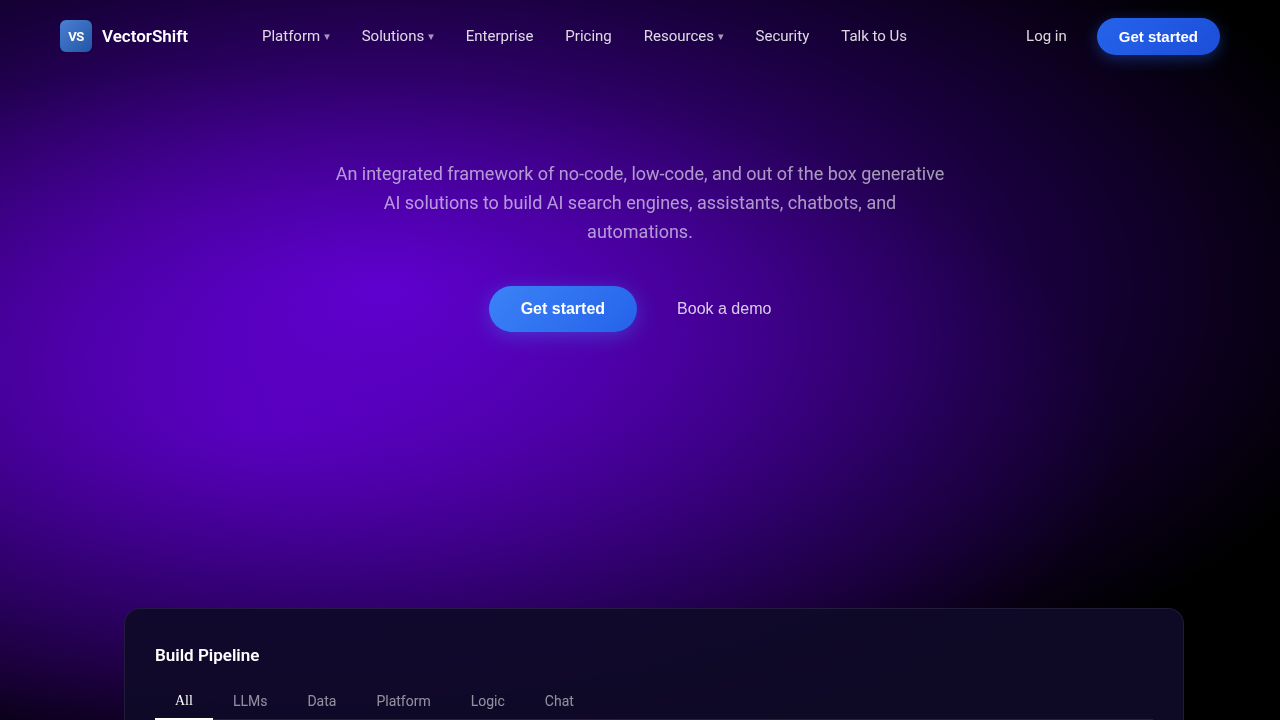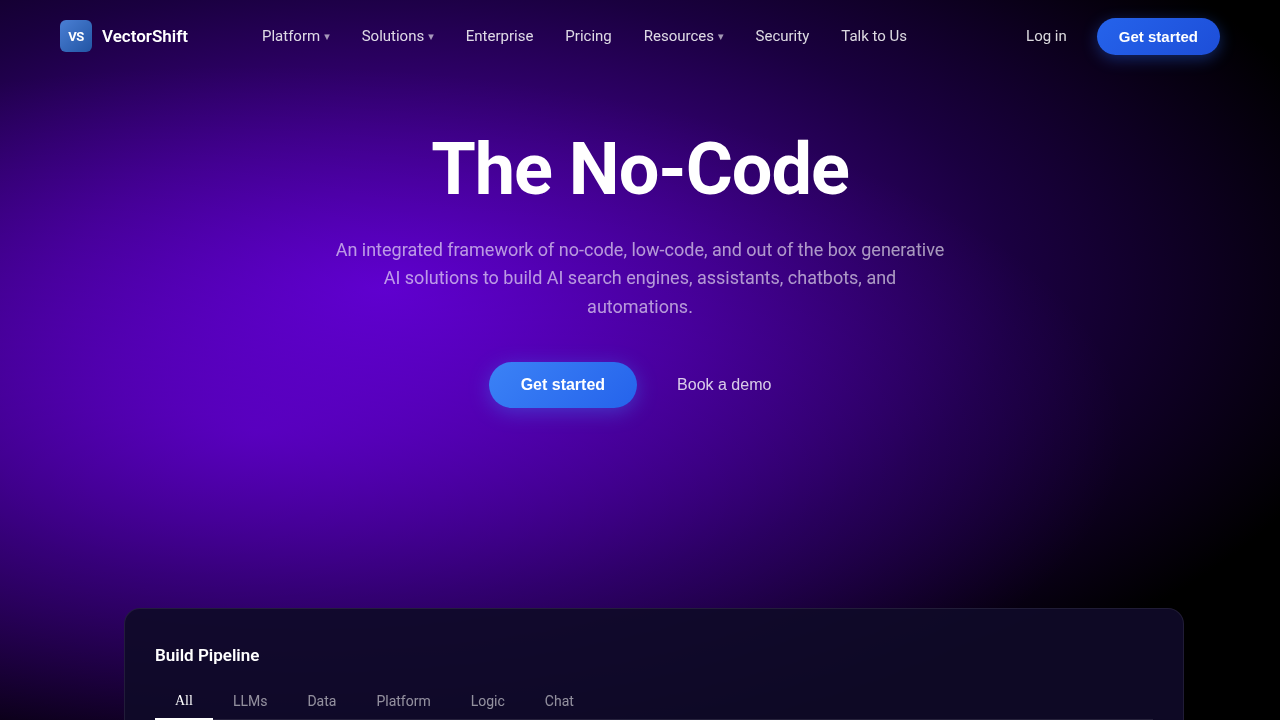--- a/index.html
+++ b/index.html
@@ -292,21 +292,20 @@
   </div>
 
   <div class="nav-auth">
     <div class="btn-login">Log in</div>
     <button class="btn-get-started-nav">Get started</button>
   </div>
 </nav>
 
 <div class="hero">
   <h1>
-    <div class="hero-title-white">The No-Code</div>
   </h1>
   <p class="hero-subtitle">An integrated framework of no-code, low-code, and out of the box generative AI solutions to build AI search engines, assistants, chatbots, and automations.</p>
   <div class="hero-buttons">
     <button class="btn-get-started-hero">Get started</button>
     <button class="btn-book-demo">Book a demo</button>
   </div>
 </div>
 
 <div class="bottom-panel">
   <div class="panel-title">Build Pipeline</div>

